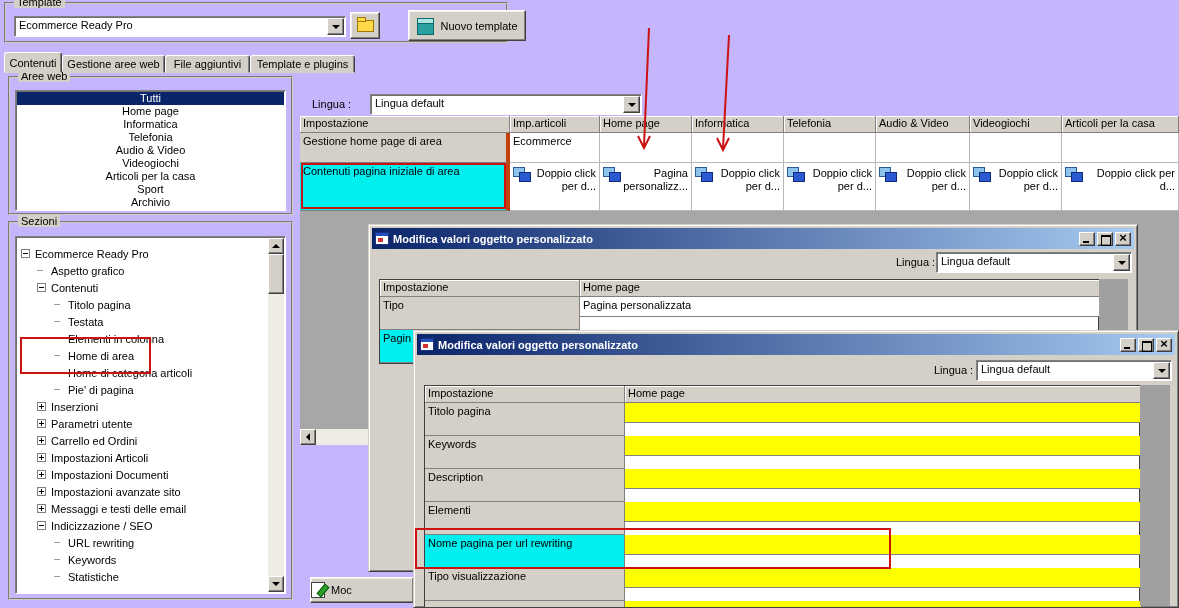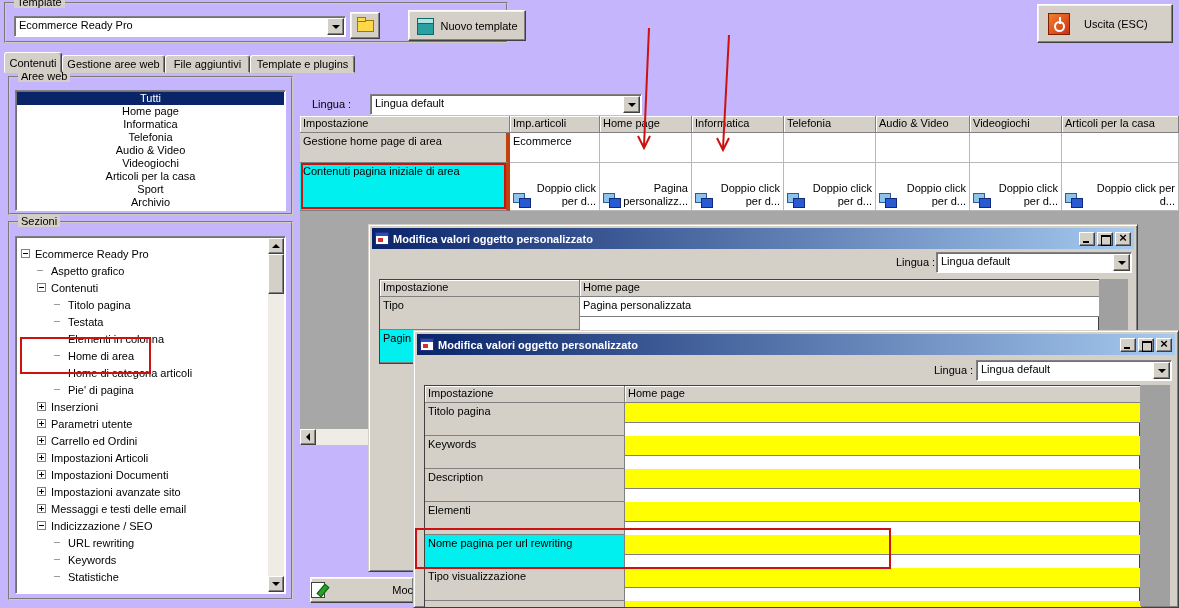--- a/index.html
+++ b/index.html
@@ -91,31 +91,31 @@
   .g-row { display:flex; }
   .hc { height:17px; background:#d4d0c8; border-right:1px solid #808080; border-bottom:1px solid #808080;
         box-shadow: inset 1px 1px 0 #fff; padding:1px 3px; white-space:nowrap; overflow:hidden; }
   .gc { border-right:1px solid #b8b8b8; border-bottom:1px solid #b8b8b8; padding:2px 3px; overflow:hidden; background:#fff; }
   .gc.lab { background:#d4d0c8; border-right:4px solid #c2410c; border-bottom:1px solid #808080; }
   .gc.cyan { background:#00efef; }
   .w0{width:210px;flex:none;} .w1{width:90px;flex:none;} .w2{width:92px;flex:none;} .w3{width:92px;flex:none;}
   .w4{width:92px;flex:none;} .w5{width:94px;flex:none;} .w6{width:92px;flex:none;} .w7{width:117px;flex:none;}
   .r1 .gc { height:30px; }
   .r2 .gc { height:48px; }
-  .dblcell { display:flex; align-items:flex-end; gap:2px; padding-top:4px; }
+  .dblcell { display:flex; align-items:flex-start; gap:2px; padding-top:4px; }
   .dbl { position:relative; width:18px; height:15px; flex:0 0 18px; }
   .dbl::before { content:""; position:absolute; left:0; top:0; width:10px; height:8px; background:#8cc4ee; border:1px solid #2a5a9a; }
   .dbl::after  { content:""; position:absolute; left:6px; top:5px; width:10px; height:8px; background:#2a5ad2; border:1px solid #102a7a; }
   .ctxt { flex:1; text-align:right; line-height:13px; }
 
   #grid-dead { position:absolute; left:300px; top:211px; width:879px; height:234px; background:#a7a7a7; }
   #hscroll { position:absolute; left:300px; top:429px; width:70px; height:16px; background:#efece5; }
   #hscroll .sb-btn { height:16px; }
 
-  #moc-btn { left:310px; top:577px; width:104px; height:26px; justify-content:space-between; }
+  #moc-btn { left:310px; top:577px; width:104px; height:26px; justify-content:flex-start; }
   .page-icon { position:relative; width:14px; height:16px; background:#fff; border:1px solid #404040; flex:0 0 14px; }
   .page-icon::after { content:""; position:absolute; right:-2px; bottom:0; width:4px; height:11px; background:#2aa02a; transform:rotate(40deg); border:1px solid #106010; }
 
   
   .dialog { position:absolute; background:#d4d0c8; border:1px solid; border-color:#d4d0c8 #404040 #404040 #d4d0c8;
             box-shadow: inset 1px 1px 0 #ffffff, inset -1px -1px 0 #808080; overflow:hidden; }
   .titlebar { position:absolute; left:3px; top:3px; height:21px; background:linear-gradient(to right,#0a246a,#a6caf0);
               color:#fff; font-weight:bold; display:flex; align-items:center; gap:4px; padding:0 3px; }
   .dlg-icon { position:relative; width:14px; height:13px; background:#fff; border:1px solid #203080; flex:0 0 14px; }
   .dlg-icon::before { content:""; position:absolute; left:0; top:0; right:0; height:3px; background:#2050c0; }
@@ -171,27 +171,20 @@
     </div>
     <div class="btn raised" id="folder-btn">
       <span class="folder-icon"></span>
     </div>
     <div class="btn raised" id="nuovo-btn">
       <span class="cube-icon"></span>
       <span>Nuovo template</span>
     </div>
   </div>
 
-  <div class="btn raised" id="uscita-btn">
-    <span class="exit-icon">
-        <span class="pwr-ring"></span>
-        <span class="pwr-bar"></span>
-      </span>
-    <span style="margin-left:8px;">Uscita (ESC)</span>
-  </div>
 
   <div class="tab active" id="tab-0">Contenuti</div>
   <div class="tab" id="tab-1">Gestione aree web</div>
   <div class="tab" id="tab-2">File aggiuntivi</div>
   <div class="tab" id="tab-3">Template e plugins</div>
 
   <div class="groupbox" id="gb-aree">
     <span class="legend">Aree web</span>
     <div class="sunken" id="aree-list">
       <div class="list-item selected">Tutti</div>

